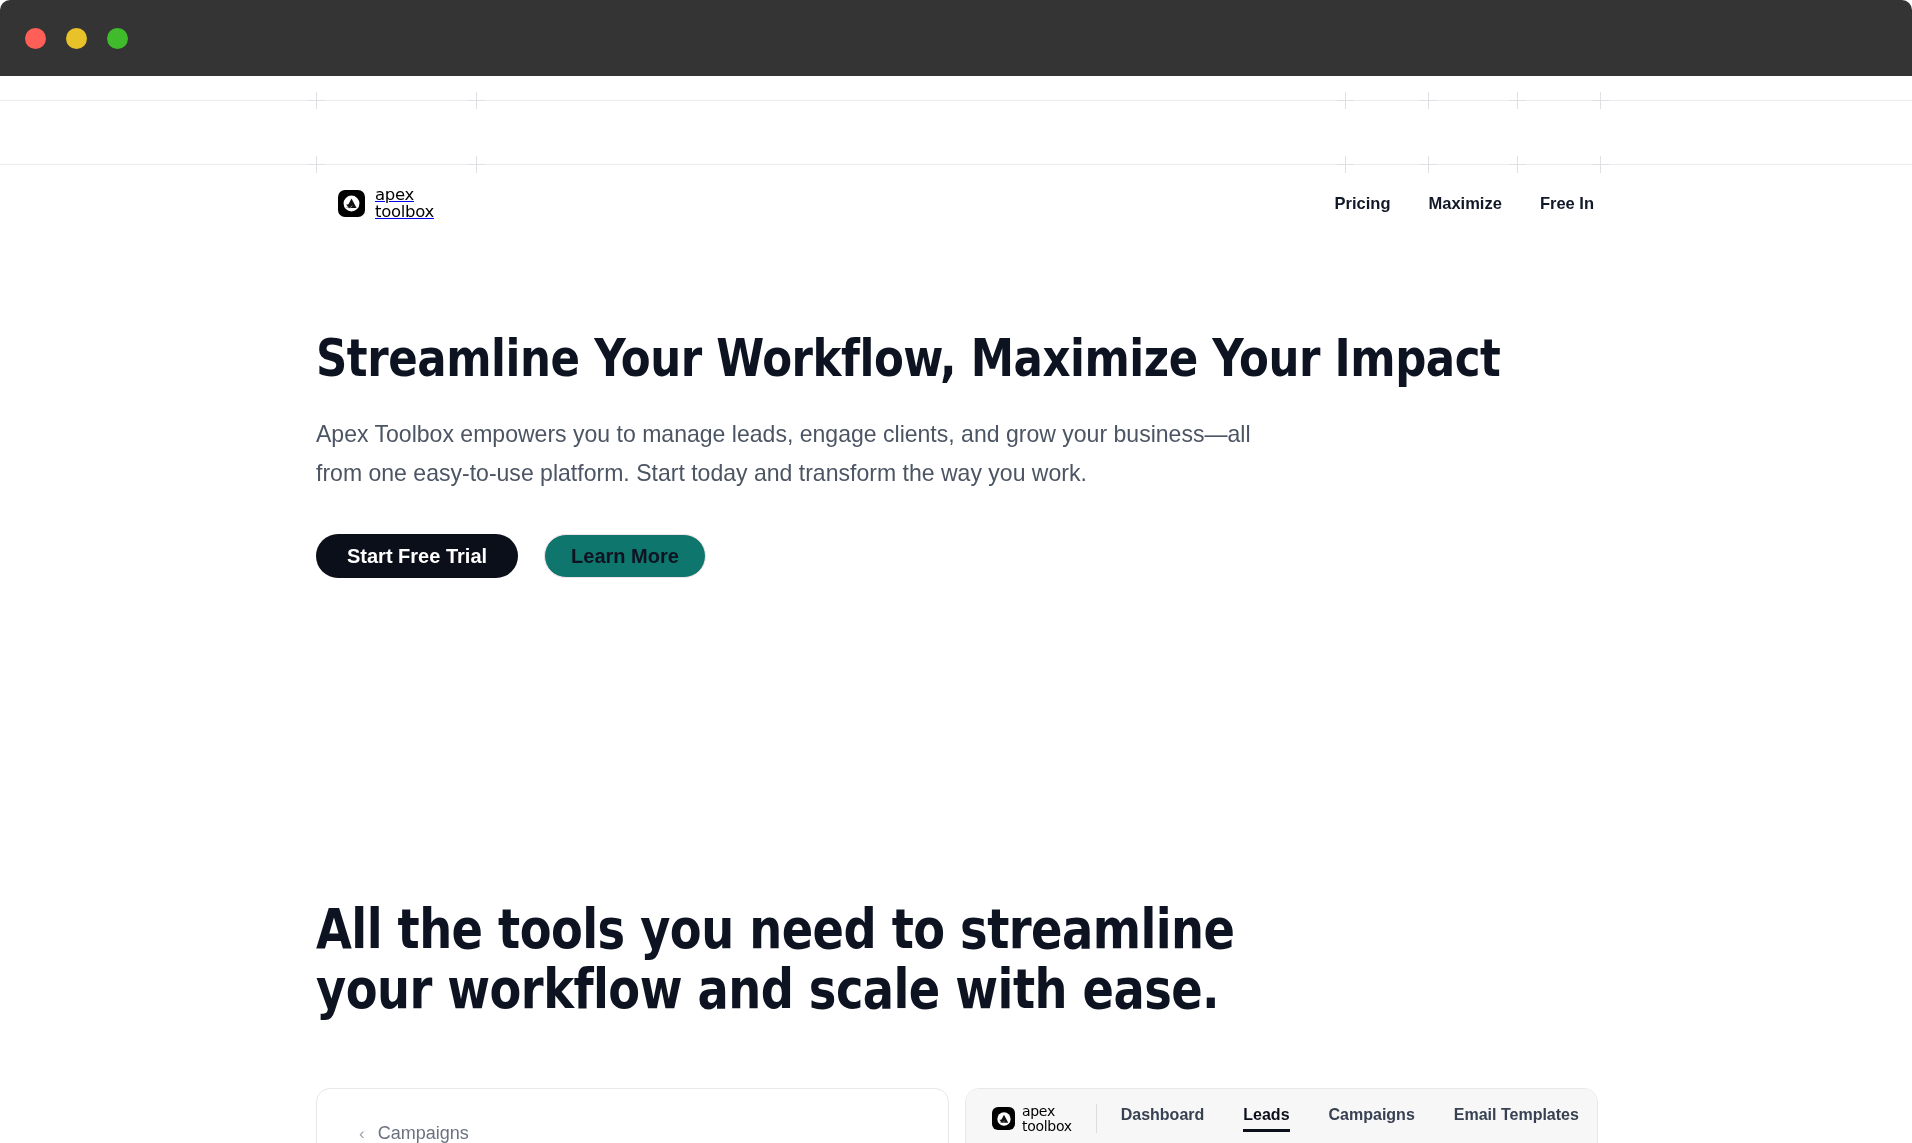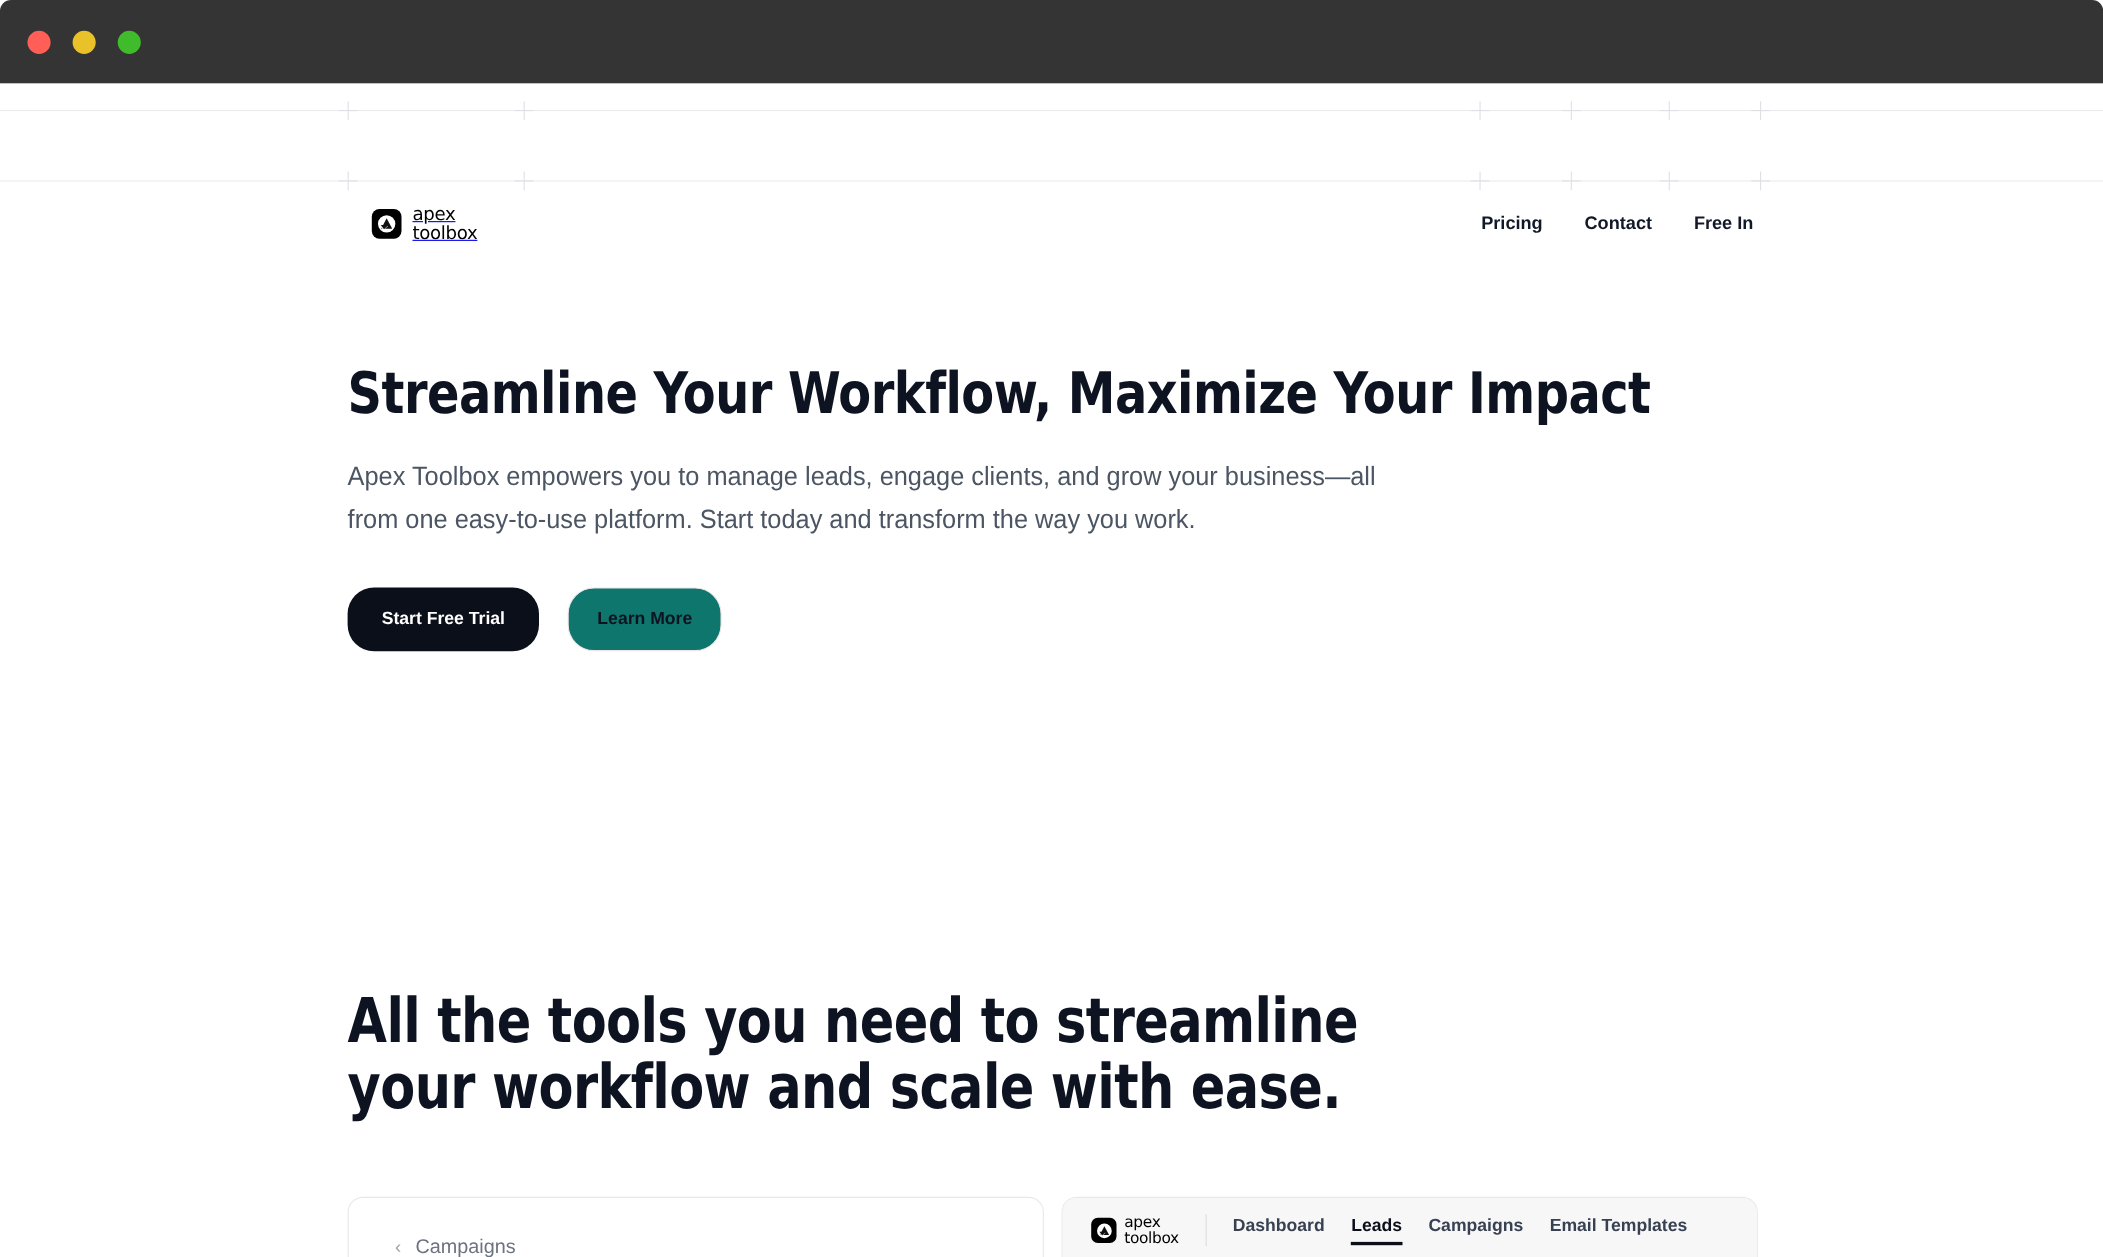--- a/index.html
+++ b/index.html
@@ -81,21 +81,21 @@
     white-space:nowrap;
   }
   .hero p {
     margin-top:26px; max-width:1000px;
     font-size:24px; line-height:39px; font-weight:400; color:#4b5563;
     transform:scaleX(0.96); transform-origin:left center;
   }
   .cta { margin-top:42px; display:flex; align-items:center; gap:26px; }
   .btn {
     display:inline-flex; align-items:center; justify-content:center;
-    height:58px; border-radius:24px; font-size:16px; font-weight:700;
+    height:44px; border-radius:24px; font-size:20px; font-weight:700;
     cursor:pointer; white-space:nowrap;
   }
   .btn-primary { background:#0b0f19; color:#ffffff; padding:0 31px; border:none; }
   .btn-secondary {
     background:#0f766e; color:#0d1321; padding:0 26px;
     border:1px solid #f0e4e8;
   }
 
   
   .features { position:absolute; left:316px; top:806px; width:1300px; }
@@ -130,21 +130,21 @@
 
   .card-right { width:633px; padding:0; }
   .card-right-head {
     height:60px; background:#f7f7f8; border-bottom:1px solid #e8e8ec;
     display:flex; align-items:center; padding:0 0 0 26px; gap:24px;
   }
   .mini-logo { display:flex; align-items:center; gap:7px; }
   .mini-logo .logo-mark { width:23px; height:23px; border-radius:6px; }
   .mini-logo .logo-text { font-size:14px; line-height:14.5px; }
   .vdiv { width:1px; height:29px; background:#dcdce1; }
-  .tabs { display:flex; align-items:center; gap:24px; }
+  .tabs { display:flex; align-items:center; gap:39px; }
   .tab {
     font-size:16px; font-weight:600; color:#374151;
     padding-bottom:5px; border-bottom:3px solid transparent; cursor:pointer;
     white-space:nowrap;
   }
   .tab.active { color:#0b0f19; border-bottom-color:#0b0f19;text-align:right; }
 </style>
 </head>
 <body>
 
@@ -188,21 +188,21 @@
         </svg>
       </span>
       <span class="logo-text">
         <span>apex</span><br>
         <span>toolbox</span>
       </span>
     </a>
 
     <nav class="nav">
       <a href="#">Pricing</a>
-      <a href="#">Contact</a>
+      <a href="#">Maximize</a>
       <a href="#">Free In</a>
     </nav>
 
     <section class="hero">
       <h1>Streamline Your Workflow, Maximize Your Impact</h1>
       <p>Apex Toolbox empowers you to manage leads, engage clients, and grow your business—all from one easy-to-use platform. Start today and transform the way you work.</p>
       <div class="cta">
         <button class="btn btn-primary">Start Free Trial</button>
         <button class="btn btn-secondary">Learn More</button>
       </div>

